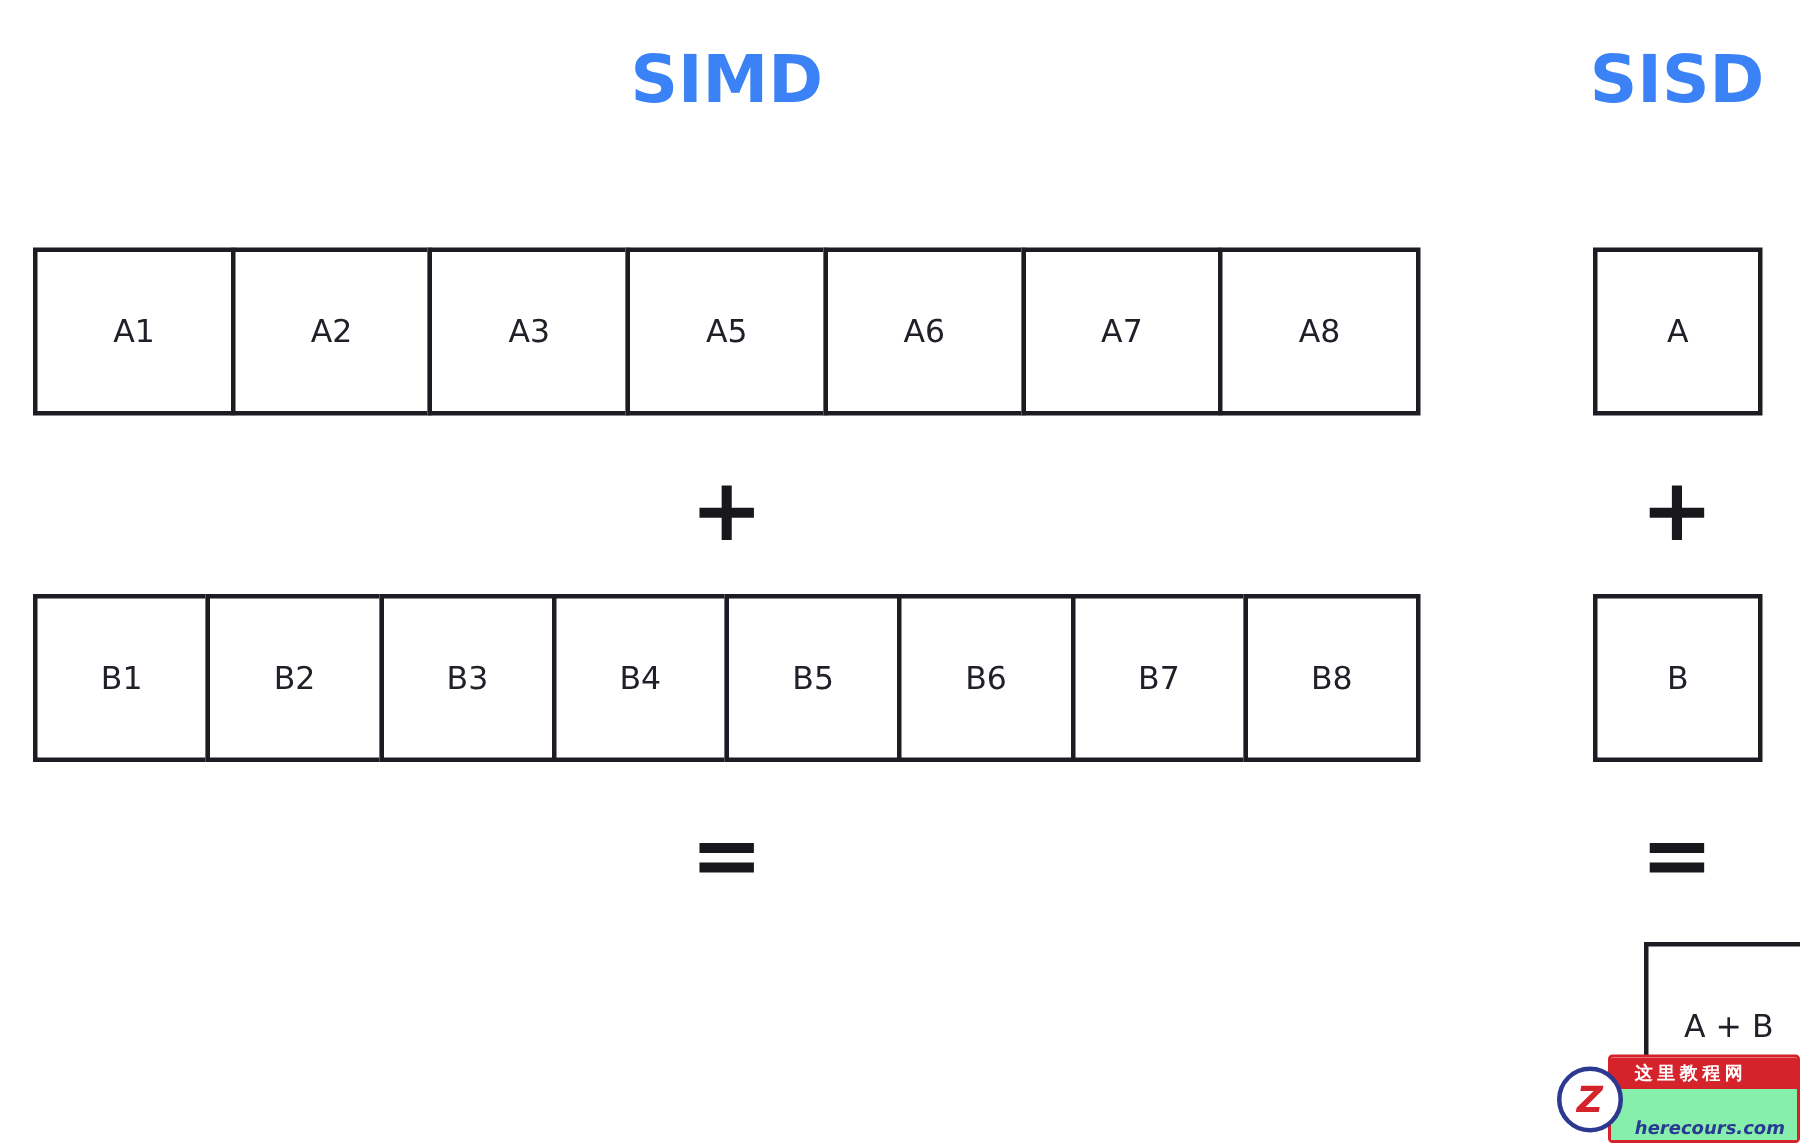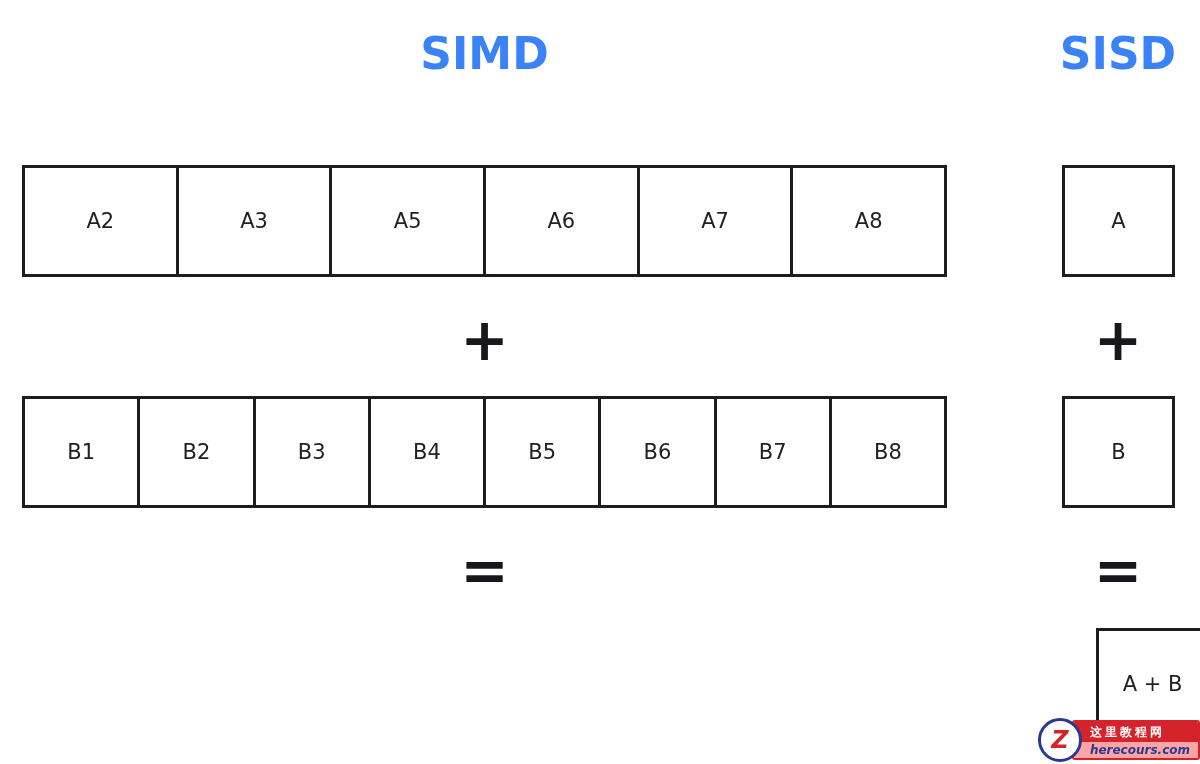--- a/index.html
+++ b/index.html
@@ -112,39 +112,40 @@
     background: #d5232c;
     color: #ffffff;
     font-size: 12px;
     font-weight: 700;
     letter-spacing: 3px;
     padding: 2px 8px 2px 16px;
     line-height: 1.35;
     white-space: nowrap;
   }
   .wm-en {
-    background: #fca5a5;
+    background: #86efac;
     color: #2b3990;
     font-size: 12px;
     font-weight: 700;
     font-style: italic;
-    padding: 1px 8px 1px 16px;
+    padding: 19px 8px 1px 16px;
     line-height: 1.2;
     white-space: nowrap;
   }
 </style>
 </head>
 <body>
 
 <div class="canvas">
 
   <div class="title title-simd">SIMD</div>
   <div class="title title-sisd">SISD</div>
 
   <div class="row row-a">
+      <div class="cell">A1</div>
       <div class="cell">A2</div>
       <div class="cell">A3</div>
       <div class="cell">A5</div>
       <div class="cell">A6</div>
       <div class="cell">A7</div>
       <div class="cell">A8</div>
     </div>
 
   <div class="op simd-op op-plus">+</div>
 

